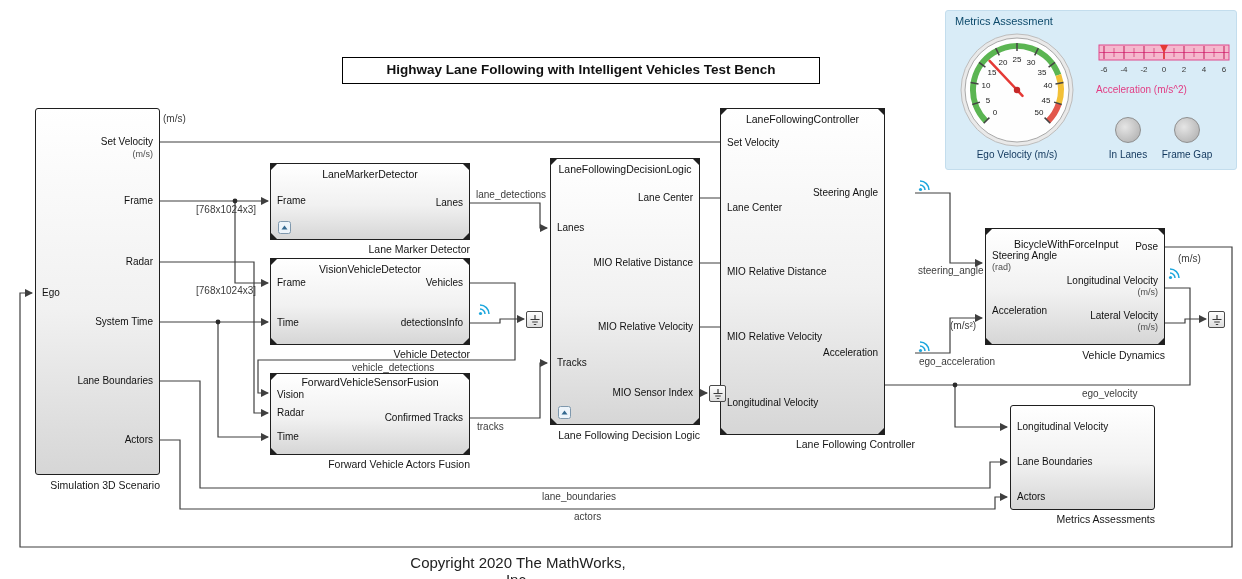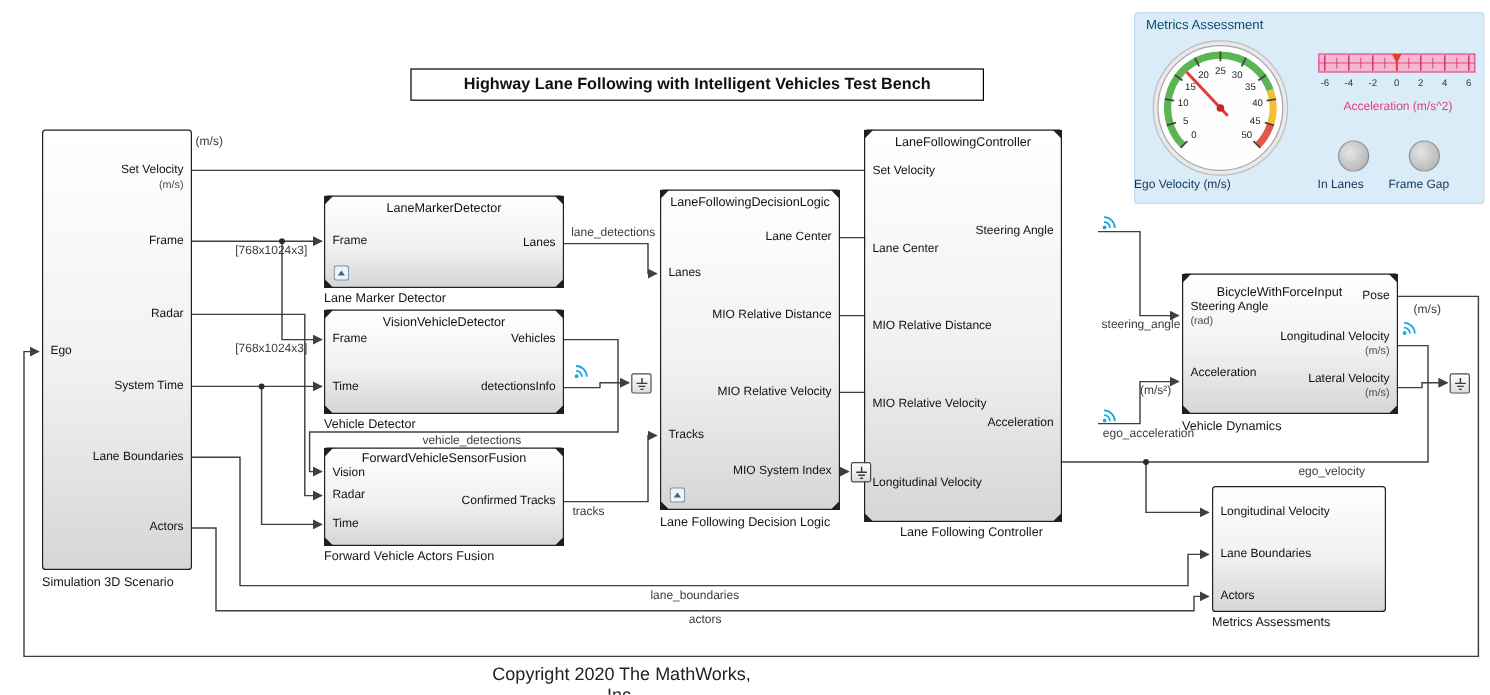--- a/index.html
+++ b/index.html
@@ -6,38 +6,38 @@
   html,body{margin:0;padding:0}
   body{width:1242px;height:579px;position:relative;overflow:hidden;background:#fff;
        font-family:"Liberation Sans",sans-serif;color:#111}
   #wires{position:absolute;left:0;top:0;width:1242px;height:579px}
   .block{position:absolute;border:1px solid #1f1f1f;border-radius:3px;
          background:linear-gradient(180deg,#ffffff 0%,#f1f1f1 55%,#d6d6d6 100%)}
   .btitle{position:absolute;top:4px;left:0;right:0;text-align:center;font-size:10.5px;white-space:nowrap}
   .pl{position:absolute;left:6px;font-size:10px;white-space:nowrap}
   .pr{position:absolute;right:6px;font-size:10px;white-space:nowrap;text-align:right}
   .unit{font-size:9px;color:#4d4d4d}
-  .caption{position:absolute;font-size:10.5px;text-align:left;white-space:nowrap;color:#161616}
+  .caption{position:absolute;font-size:10.5px;text-align:right;white-space:nowrap;color:#161616}
   .slabel{position:absolute;font-size:10px;color:#3c3c3c;white-space:nowrap}
   .corner{position:absolute;width:8px;height:8px;background:#1f1f1f}
   .c-tl{left:-1px;top:-1px;clip-path:polygon(0 0,100% 0,0 100%)}
   .c-tr{right:-1px;top:-1px;clip-path:polygon(0 0,100% 0,100% 100%)}
   .c-bl{left:-1px;bottom:-1px;clip-path:polygon(0 0,0 100%,100% 100%)}
   .c-br{right:-1px;bottom:-1px;clip-path:polygon(100% 0,100% 100%,0 100%)}
   .term{position:absolute;width:17px;height:17px;border:1px solid #4a4a4a;border-radius:2px;
         background:linear-gradient(#fff,#ddd);display:flex;align-items:center;justify-content:center}
   .badge{position:absolute;left:7px;bottom:5px;line-height:0}
   .wifi{position:absolute;line-height:0}
   .title-box{position:absolute;left:342px;top:57px;width:478px;height:27px;border:1.6px solid #000;
              background:#fff;font-weight:bold;font-size:13.5px;text-align:center;line-height:24px}
   .panel{position:absolute;left:945px;top:10px;width:292px;height:160px;background:#d9ecf7;
          border:1px solid #c3dded;border-radius:3px}
   .panel-title{position:absolute;left:9px;top:4px;font-size:11px;color:#0d4a6b}
-  .gauge-label{position:absolute;font-size:10px;color:#10365c;text-align:left;white-space:nowrap}
-  .accel-label{position:absolute;font-size:10px;color:#e23c83;text-align:center;white-space:nowrap}
+  .gauge-label{position:absolute;font-size:10px;color:#10365c;text-align:center;white-space:nowrap}
+  .accel-label{position:absolute;font-size:10px;color:#e23c83;text-align:left;white-space:nowrap}
   .lamp{position:absolute;width:26px;height:26px;border-radius:50%;
         background:radial-gradient(circle at 9px 9px,#e5e5e5,#aaaaaa);border:1px solid #8f8f8f}
   .copyright{position:absolute;left:408px;top:554px;width:220px;text-align:center;font-size:15px;color:#222}
 </style>
 </head>
 <body>
 
 <svg id="wires">
   <defs>
     <marker id="arr" viewBox="0 0 8 8" refX="7" refY="4" markerWidth="7" markerHeight="7" orient="auto">
@@ -134,21 +134,21 @@
   <i class="corner c-tl"></i>
     <i class="corner c-tr"></i>
     <i class="corner c-bl"></i>
     <i class="corner c-br"></i>
   <div class="btitle">LaneFollowingDecisionLogic</div>
   <span class="pl" style="top:63px">Lanes</span>
   <span class="pl" style="top:198px">Tracks</span>
   <span class="pr" style="top:33px">Lane Center</span>
   <span class="pr" style="top:98px">MIO Relative Distance</span>
   <span class="pr" style="top:162px">MIO Relative Velocity</span>
-  <span class="pr" style="top:228px">MIO System Index</span>
+  <span class="pr" style="top:228px">MIO Sensor Index</span>
   <span class="badge"><svg width="13" height="13">
         <rect x="0.5" y="0.5" width="12" height="12" rx="2" fill="#edf4fa" stroke="#7f98ad"></rect>
         <path d="M3.5 8.5 L6.5 4.5 L9.5 8.5 Z" fill="#33688f"></path>
       </svg></span>
 </div>
 <div class="caption" style="left:550px;top:429px;width:150px">Lane Following Decision Logic</div>
 
 <div class="block" style="left:720px;top:108px;width:165px;height:327px">
   <i class="corner c-tl"></i>
     <i class="corner c-tr"></i>

